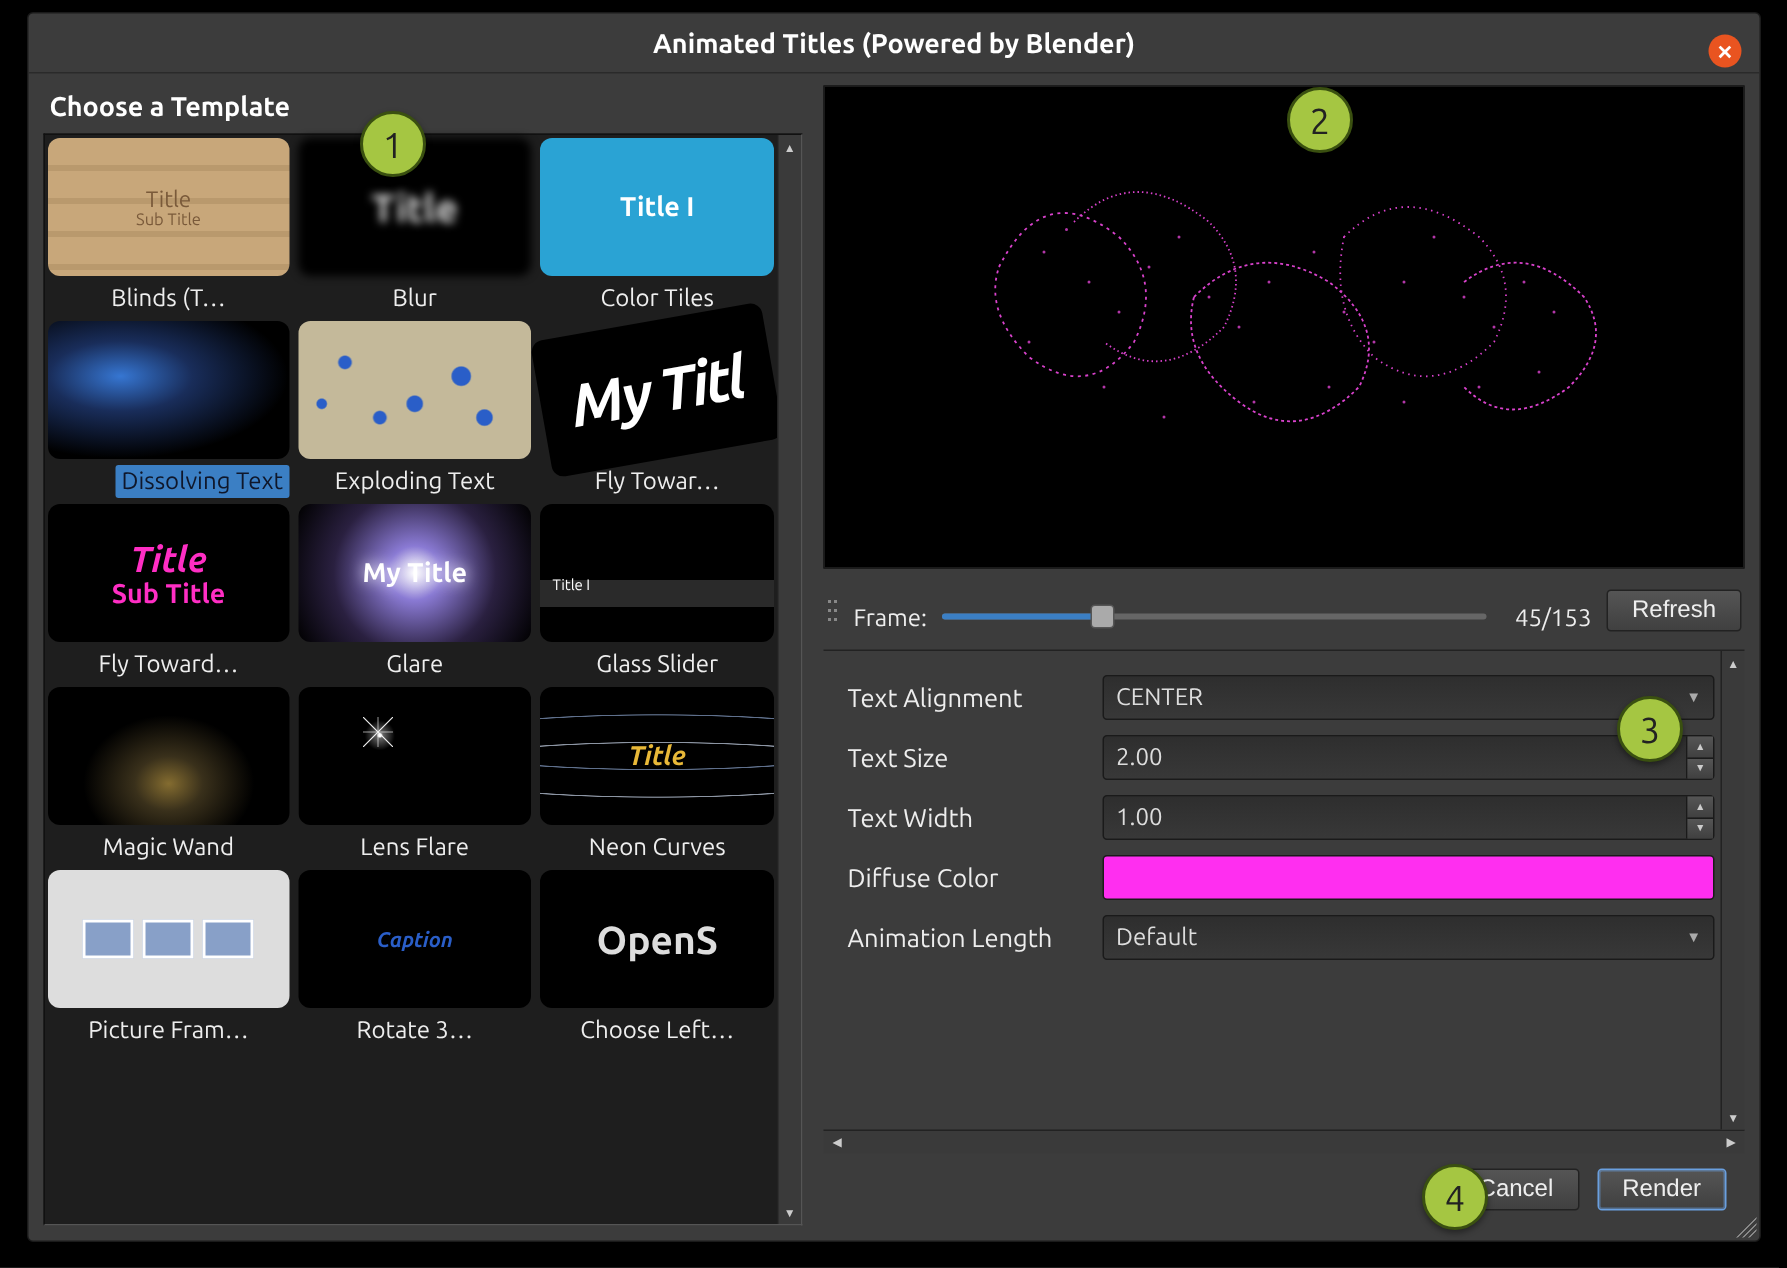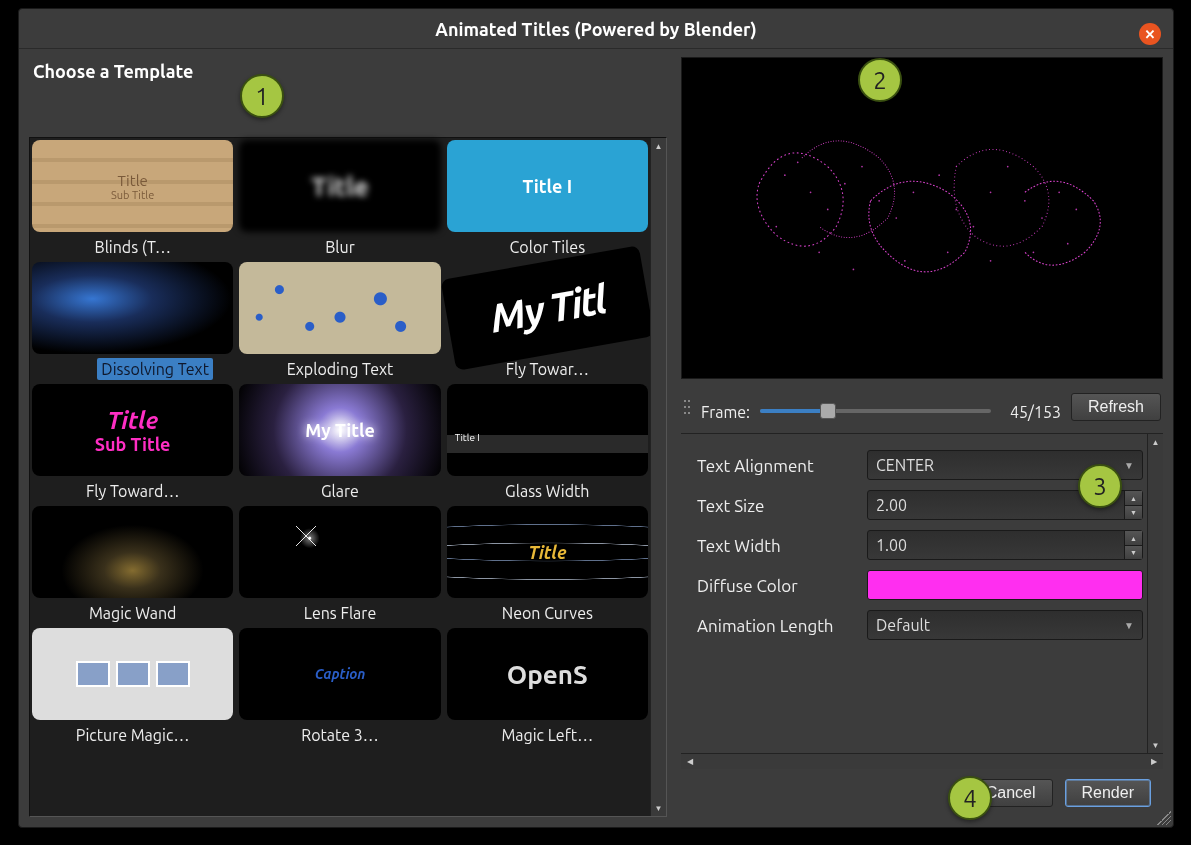--- a/index.html
+++ b/index.html
@@ -50,24 +50,23 @@
     cursor: pointer;
   }
   .body {
     flex: 1;
     display: flex;
     padding: 8px 10px 10px 10px;
     gap: 14px;
     overflow: hidden;
   }
   .left {
-    width: 638px;
+    width: 506px;
     display: flex;
     flex-direction: column;
-    gap: 48px;
   }
   .choose-label {
     font-weight: bold;
     font-size: 18px;
     color: #fff;
     margin: 4px 0 8px 4px;
   }
   .template-scroll {
     flex: 1;
     display: flex;
@@ -500,21 +499,21 @@
             <div class="thumb thumb-glare">
               <span>My Title</span>
             </div>
             <div class="template-label">Glare</div>
           </div>
 
           <div class="template-item">
             <div class="thumb thumb-glass">
               <span>Title I</span>
             </div>
-            <div class="template-label">Glass Width</div>
+            <div class="template-label">Glass Slider</div>
           </div>
 
           <div class="template-item">
             <div class="thumb thumb-magic"></div>
             <div class="template-label">Magic Wand</div>
           </div>
 
           <div class="template-item">
             <div class="thumb thumb-lensflare"></div>
             <div class="template-label">Lens Flare</div>
@@ -526,33 +525,33 @@
             </div>
             <div class="template-label">Neon Curves</div>
           </div>
 
           <div class="template-item">
             <div class="thumb thumb-picture">
               <div></div>
                 <div></div>
                 <div></div>
             </div>
-            <div class="template-label">Picture Magic…</div>
+            <div class="template-label">Picture Fram…</div>
           </div>
 
           <div class="template-item">
             <div class="thumb thumb-rotate">Caption</div>
             <div class="template-label">Rotate 3…</div>
           </div>
 
           <div class="template-item">
             <div class="thumb thumb-slide">
               <span>OpenS</span>
             </div>
-            <div class="template-label">Magic Left…</div>
+            <div class="template-label">Choose Left…</div>
           </div>
 
         </div>
         <div class="scrollbar-v">
           <div class="scroll-up">▲</div>
           <div class="scroll-down">▼</div>
         </div>
       </div>
     </div>
 

